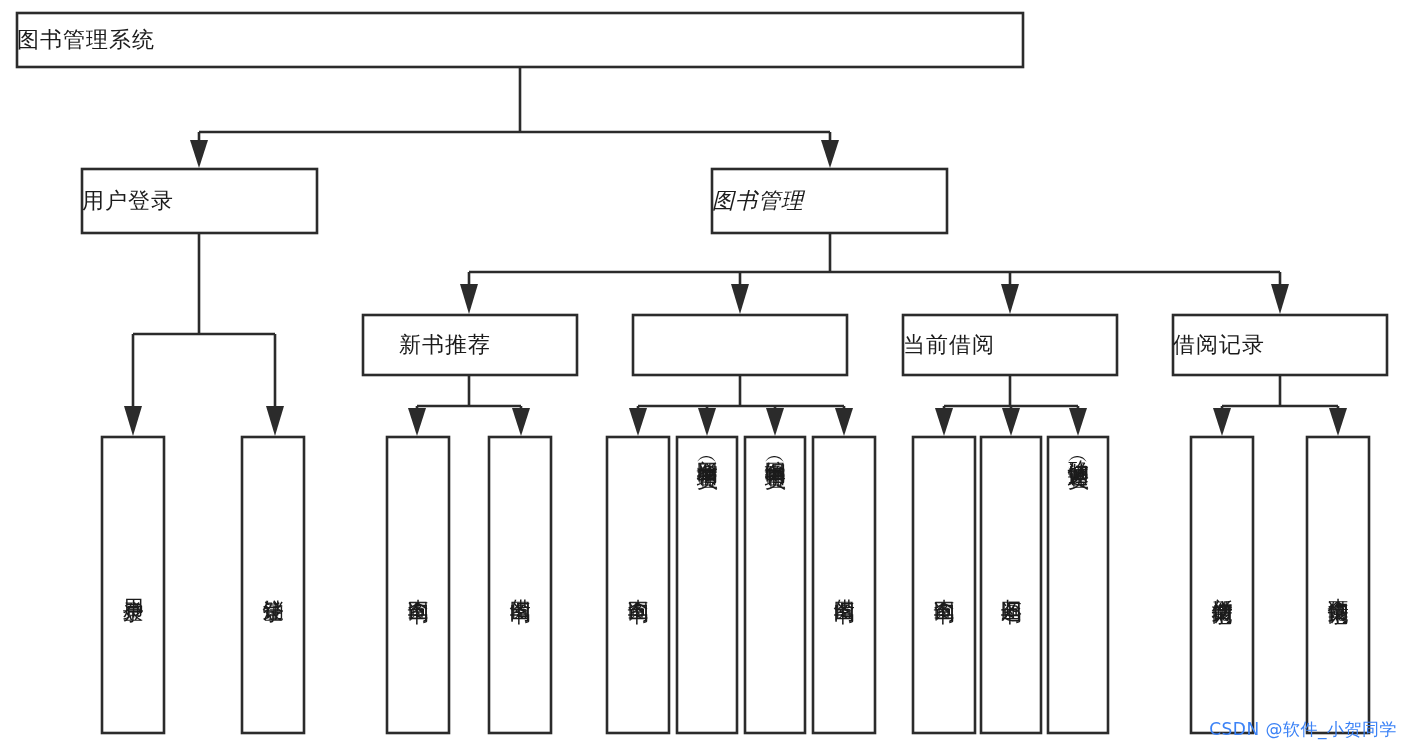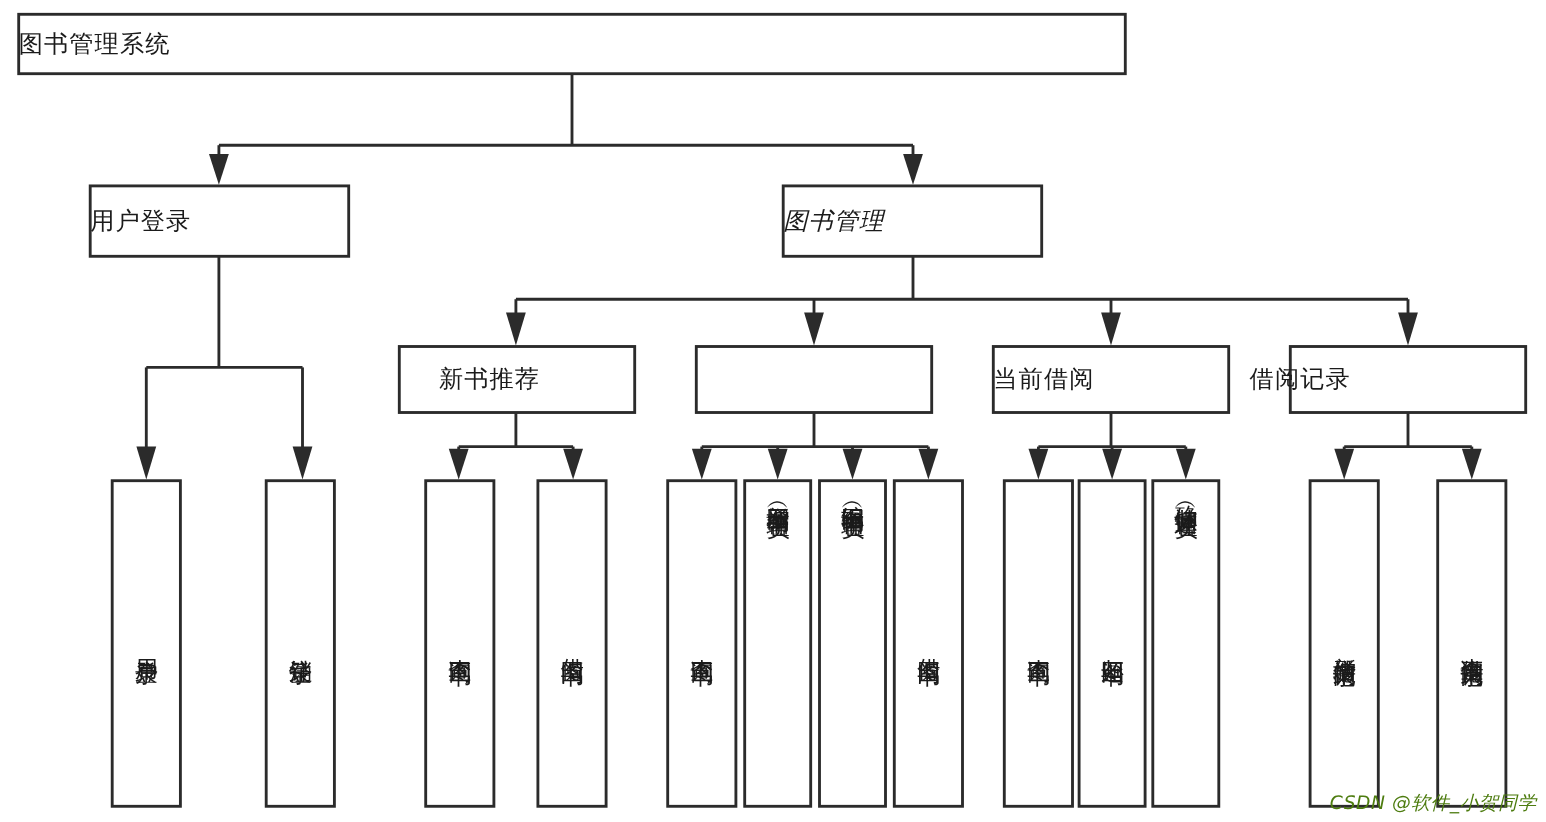--- a/index.html
+++ b/index.html
@@ -70,24 +70,23 @@
   .arrow-head {
     fill: #2b2b2b;
     stroke: none;
   }
   #watermark {
     position: absolute;
     right: 8px;
     bottom: 6px;
     font-family: "DejaVu Sans", "Liberation Sans", sans-serif;
     font-size: 17px;
-    color: #4d7c0f;
+    color: #3b82f6;
     white-space: nowrap;
     letter-spacing: 0.5px;
-    font-style: italic;
   }
 </style>
 </head>
 <body>
 
 <div id="diagram-root">
 
   <svg class="flow" viewBox="0 0 1405 747" xmlns="http://www.w3.org/2000/svg">
 
     <g>
@@ -206,21 +205,21 @@
   <div class="htext-wrap" style="left:712px; top:169px; width:235px; height:64px;font-style:italic;">
     <span class="htext">图书管理</span>
   </div>
 
   <div class="htext-wrap" style="left:363px; top:315px; width:198px; height:60px;padding-left:36px;">
     <span class="htext">新书推荐</span>
   </div>
   <div class="htext-wrap" style="left:903px; top:315px; width:214px; height:60px;">
     <span class="htext">当前借阅</span>
   </div>
-  <div class="htext-wrap" style="left:1136px; top:315px; width:222px; height:60px;">
+  <div class="htext-wrap" style="left:1173px; top:315px; width:222px; height:60px;">
     <span class="htext">借阅记录</span>
   </div>
 
   <div class="vtext-wrap" style="left:102px; top:437px; width:62px; height:296px;">
     <span class="vtext">用户登录</span>
   </div>
   <div class="vtext-wrap" style="left:242px; top:437px; width:62px; height:296px;">
     <span class="vtext">注销登录</span>
   </div>
 

